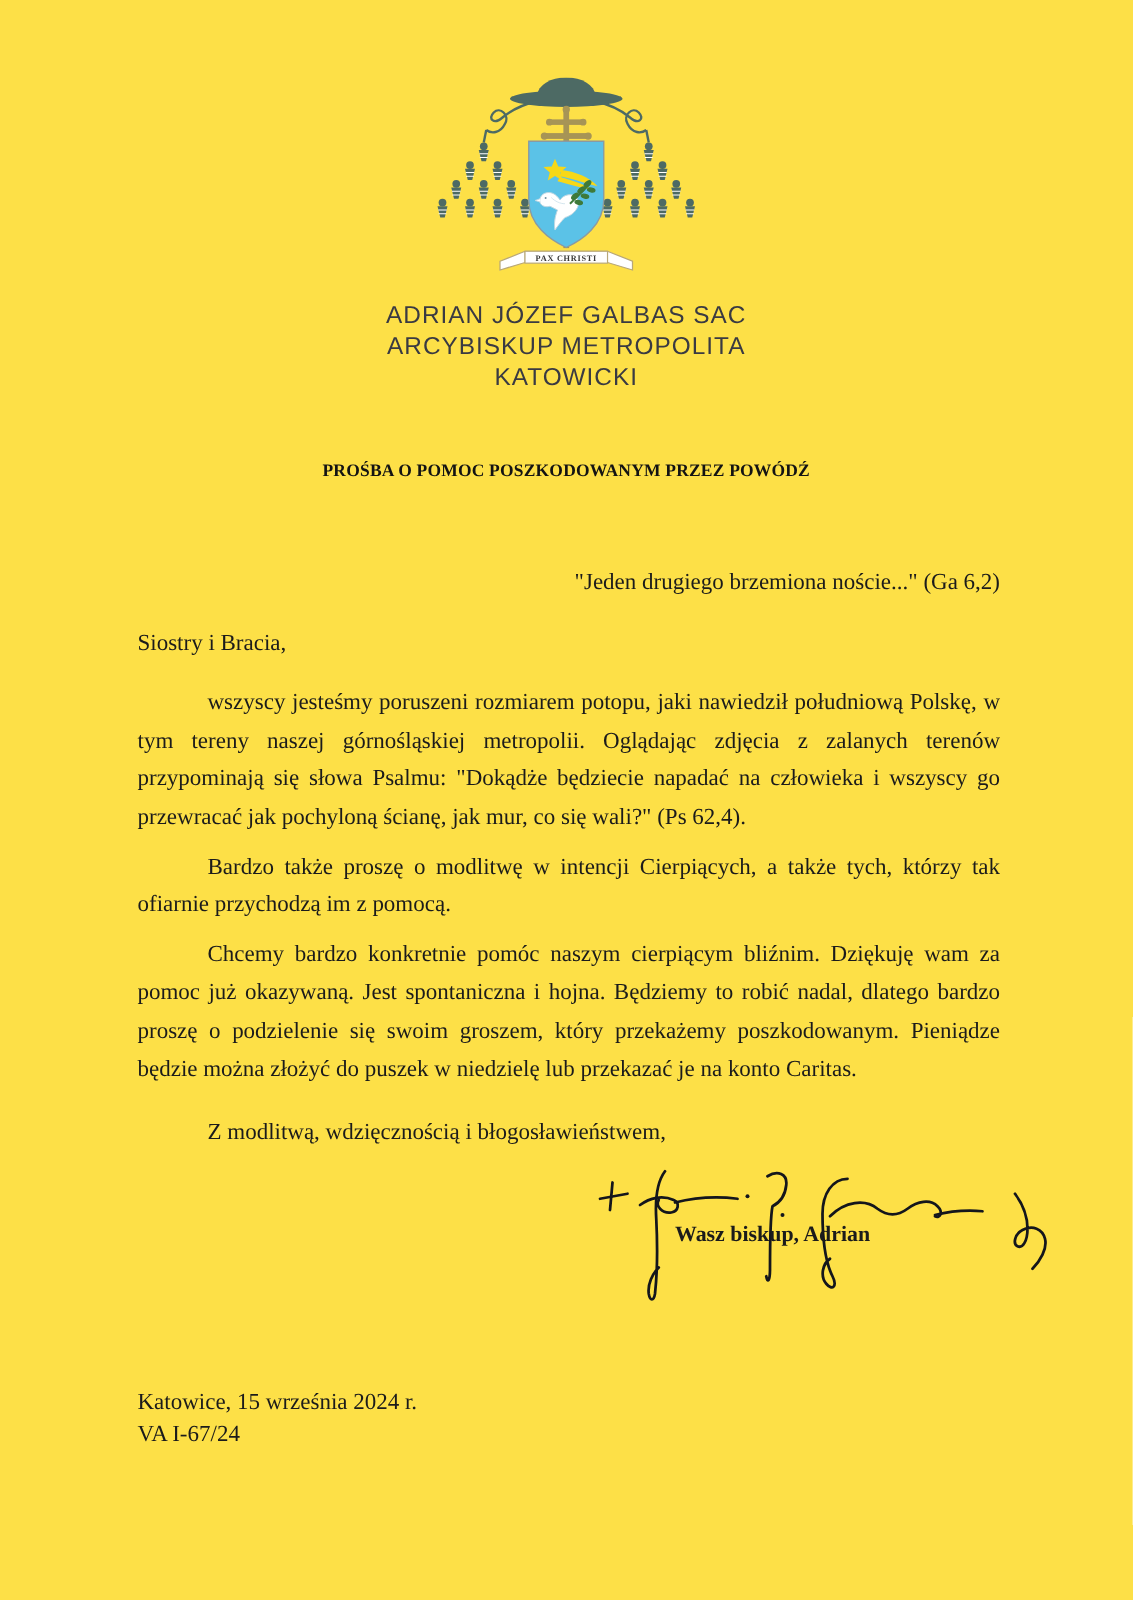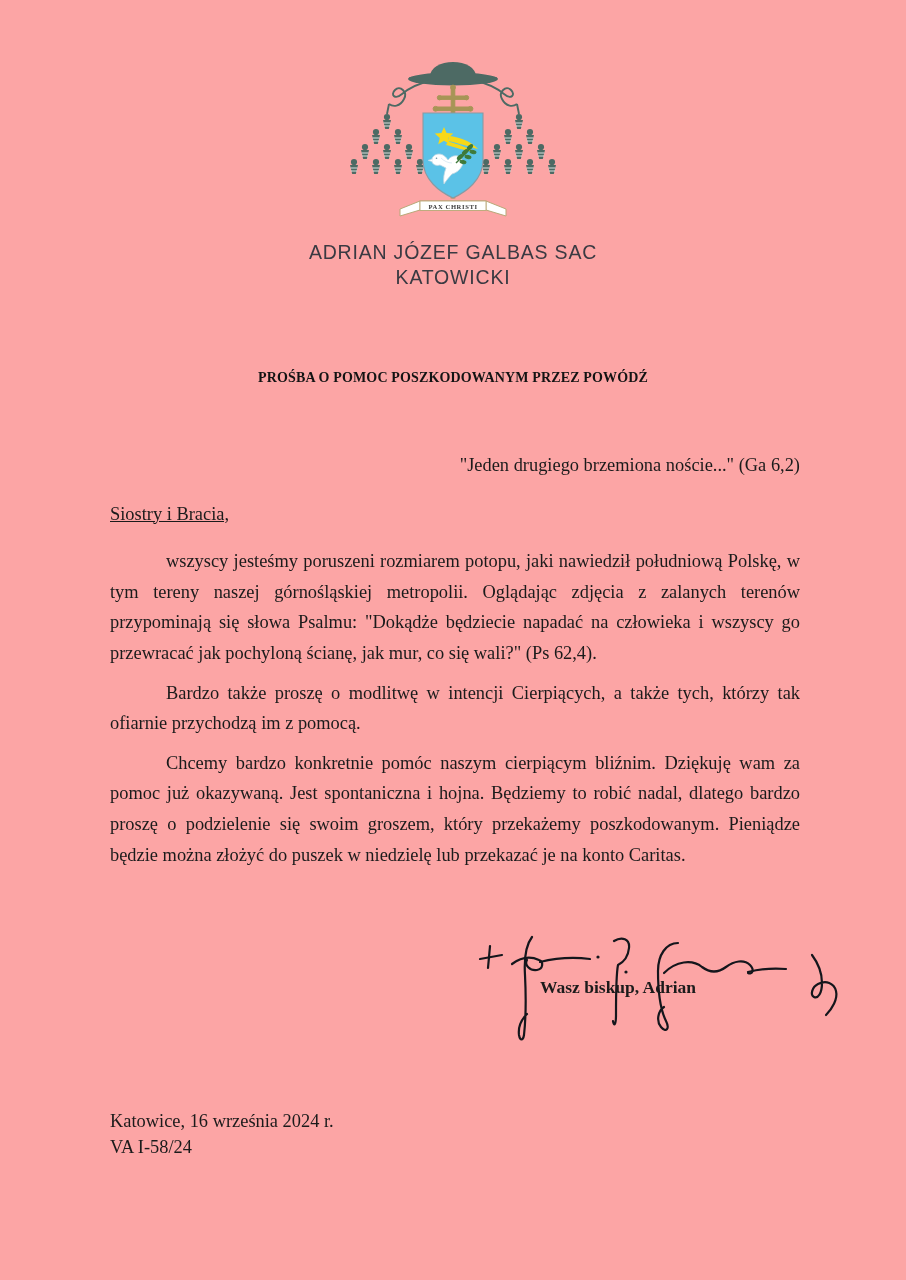--- a/index.html
+++ b/index.html
@@ -13,21 +13,21 @@
     height: 1280px;
     position: relative;
     overflow: hidden;
     font-family: "Liberation Serif", "DejaVu Serif", serif;
     color: #1b1b1b;
   }
 
   .page {
     position: absolute;
     inset: 0;
-    background: #fca5a5;
+    background: #fde047;
   }
 
   
   .crest-wrap {
     position: absolute;
     left: 0;
     right: 0;
     top: 62px;
     display: flex;
     justify-content: center;
@@ -78,21 +78,20 @@
     line-height: 30.6px;
     color: #1b1b1b;
   }
   .epigraph {
     text-align: right;
     margin: 0 0 18px 0;
   }
   .salutation {
     margin: 0 0 17px 0;
     text-align: left;
-    text-decoration: underline;
   }
   p.para {
     margin: 0 0 9px 0;
     text-indent: 56px;
     text-align: justify;
     text-justify: inter-word;
     hyphens: none;
   }
   p.para:last-child { margin-bottom: 0; }
   p.closing {
@@ -316,31 +315,33 @@
         <path d="M62 147 L82 139 L148 139 L168 147 L168 154 L148 148 L82 148 L62 154 Z" fill="#ffffff" stroke="#B9A878" stroke-width="1"></path>
         <path d="M82 139 L82 148 M148 139 L148 148" stroke="#B9A878" stroke-width="0.9"></path>
         <rect x="82" y="139" width="66" height="9.5" fill="#ffffff" stroke="#B9A878" stroke-width="0.9"></rect>
         <text x="115" y="146.6" text-anchor="middle" font-family="Liberation Serif, serif" font-size="6.6" font-weight="bold" letter-spacing="0.6" fill="#3a3a3a">PAX CHRISTI</text>
       </g>
     </svg>
   </div>
 
   <div class="heading">
     <div>ADRIAN JÓZEF GALBAS SAC</div>
+    <div>ARCYBISKUP METROPOLITA</div>
     <div>KATOWICKI</div>
   </div>
 
   <div class="doc-title">PROŚBA O POMOC POSZKODOWANYM PRZEZ POWÓDŹ</div>
 
   <div class="body-area">
     <div class="epigraph">"Jeden drugiego brzemiona noście..." (Ga 6,2)</div>
     <div class="salutation">Siostry i Bracia,</div>
     <p class="para">wszyscy jesteśmy poruszeni rozmiarem potopu, jaki nawiedził południową Polskę, w tym tereny naszej górnośląskiej metropolii. Oglądając zdjęcia z zalanych terenów przypominają się słowa Psalmu: "Dokądże będziecie napadać na człowieka i wszyscy go przewracać jak pochyloną ścianę, jak mur, co się wali?" (Ps 62,4).</p>
     <p class="para">Bardzo także proszę o modlitwę w intencji Cierpiących, a także tych, którzy tak ofiarnie przychodzą im z pomocą.</p>
     <p class="para">Chcemy bardzo konkretnie pomóc naszym cierpiącym bliźnim. Dziękuję wam za  pomoc już okazywaną. Jest spontaniczna i hojna. Będziemy to robić nadal, dlatego bardzo proszę o podzielenie się swoim groszem, który przekażemy poszkodowanym. Pieniądze będzie można złożyć do puszek w niedzielę lub przekazać je na konto Caritas.</p>
+    <p class="closing">Z modlitwą, wdzięcznością i błogosławieństwem,</p>
   </div>
 
   <div class="signature-zone">
     <svg class="signature-svg" viewBox="0 0 430 140" xmlns="http://www.w3.org/2000/svg">
       <g fill="none" stroke="#14161c" stroke-width="2.2" stroke-linecap="round" stroke-linejoin="round">
 
         <path d="M50 44 L 72 40"></path>
         <path d="M60 31 L 58 53"></path>
 
         <path d="M102 22 C 96 30, 94 44, 95 60 C 96 80, 96 102, 94 120
@@ -364,17 +365,17 @@
 
         <path d="M382 40 C 388 48, 392 58, 392 68 C 392 78, 388 84, 384 82
                  C 380 80, 382 72, 388 69 C 396 65, 404 68, 406 76
                  C 408 84, 402 94, 396 100"></path>
       </g>
     </svg>
     <div class="signature-caption">Wasz biskup, Adrian</div>
   </div>
 
   <div class="footer">
-    <div>Katowice, 16 września 2024 r.</div>
-    <div>VA I-58/24</div>
+    <div>Katowice, 15 września 2024 r.</div>
+    <div>VA I-67/24</div>
   </div>
 
 </div>
 
 </body></html>

